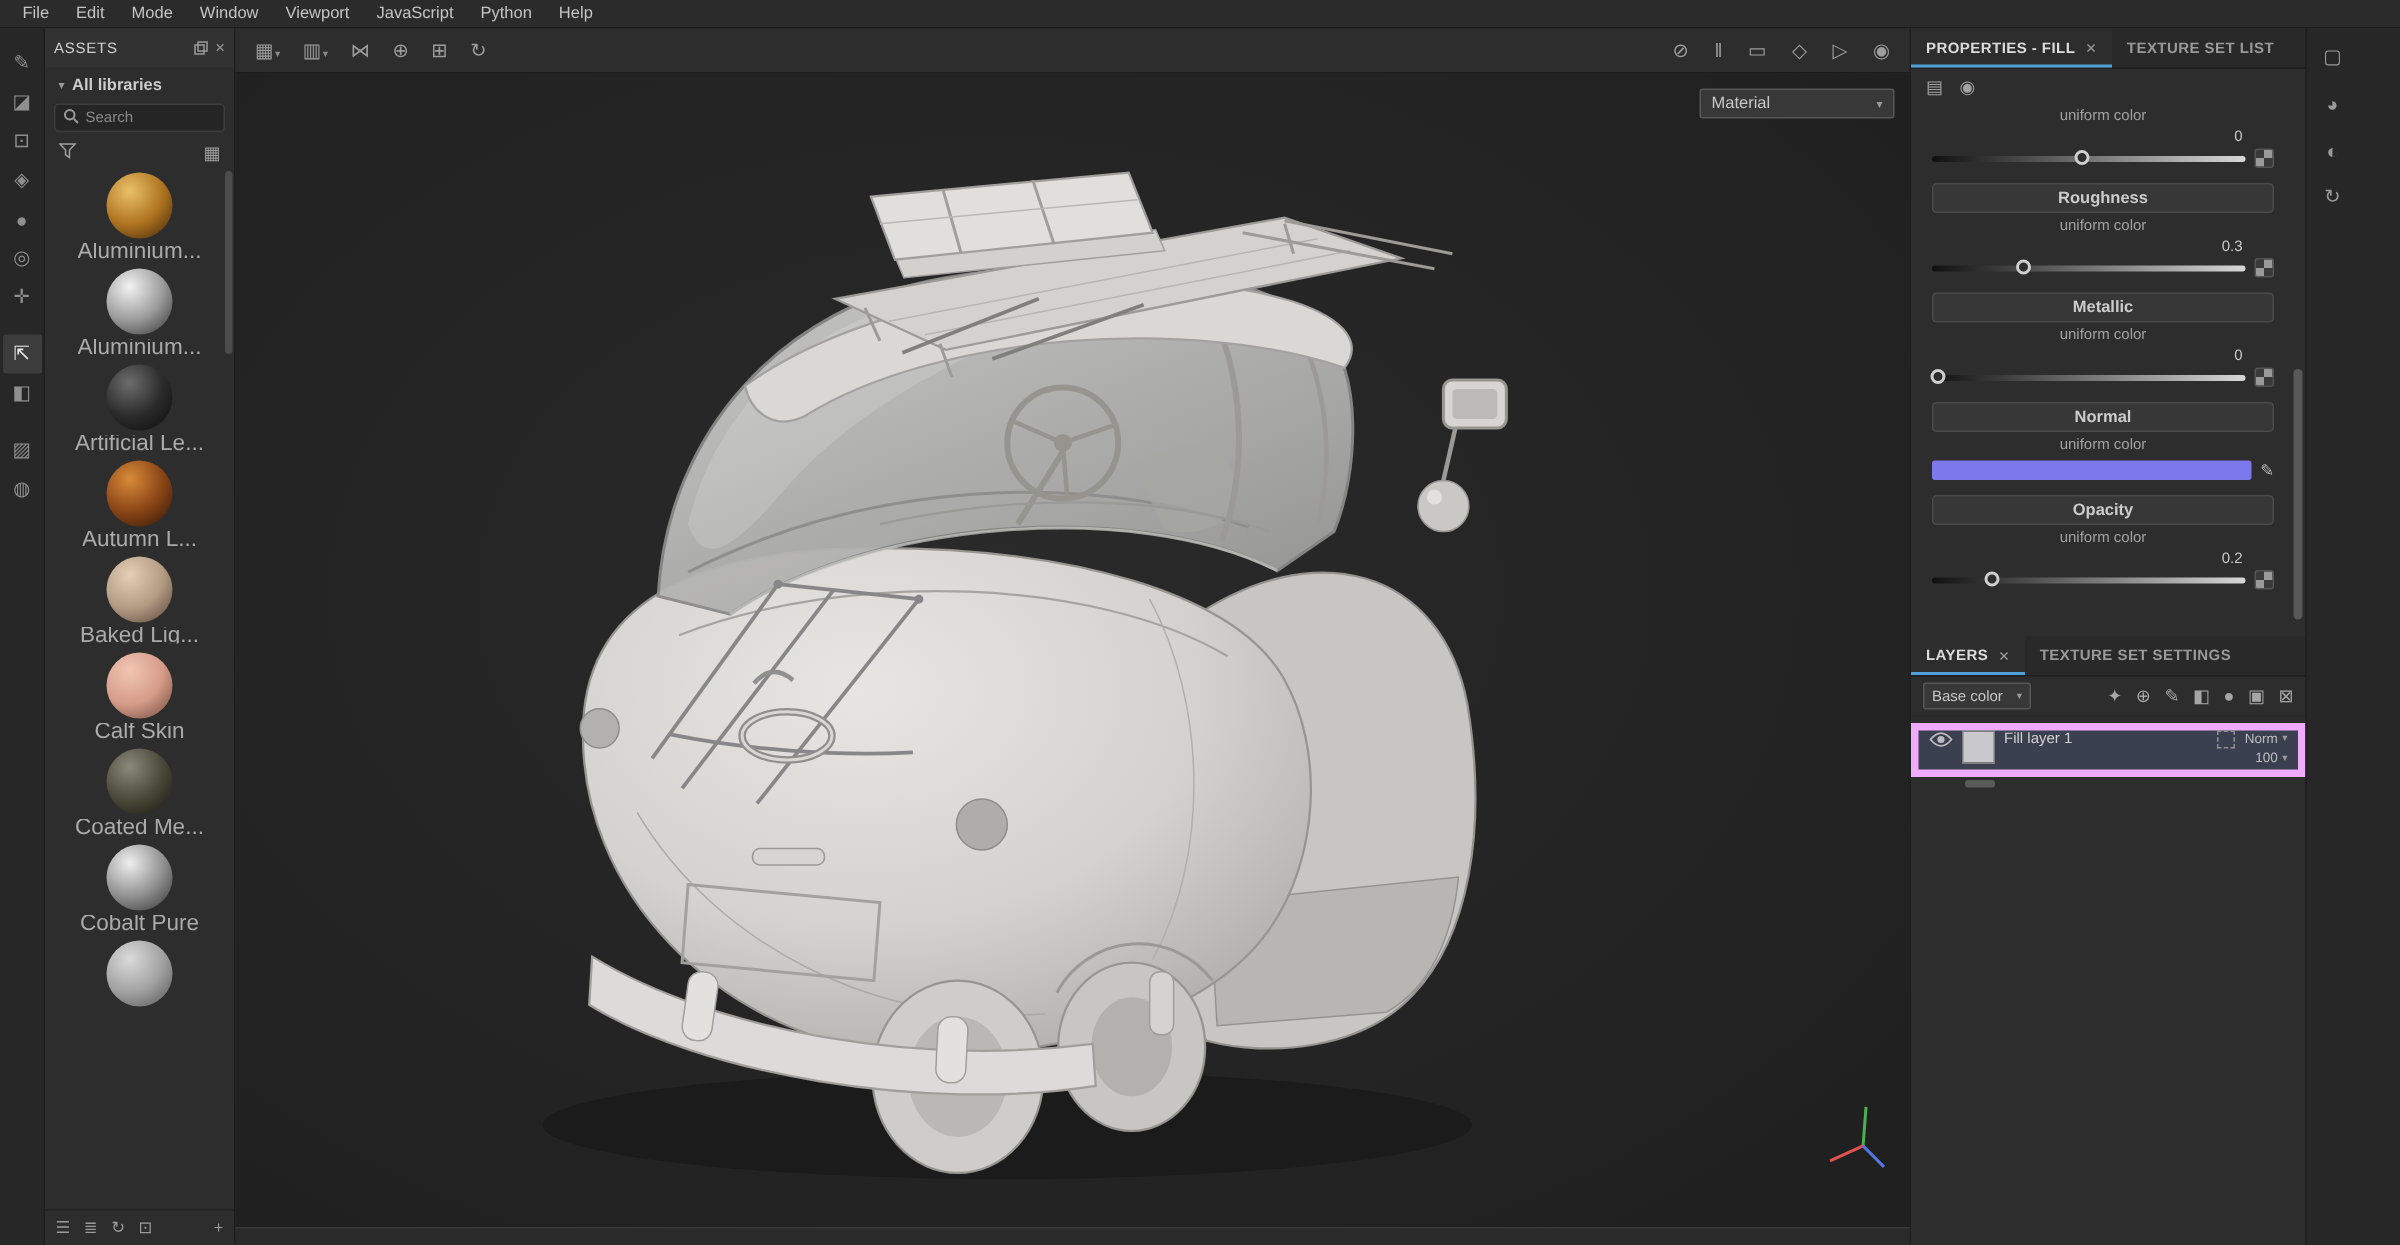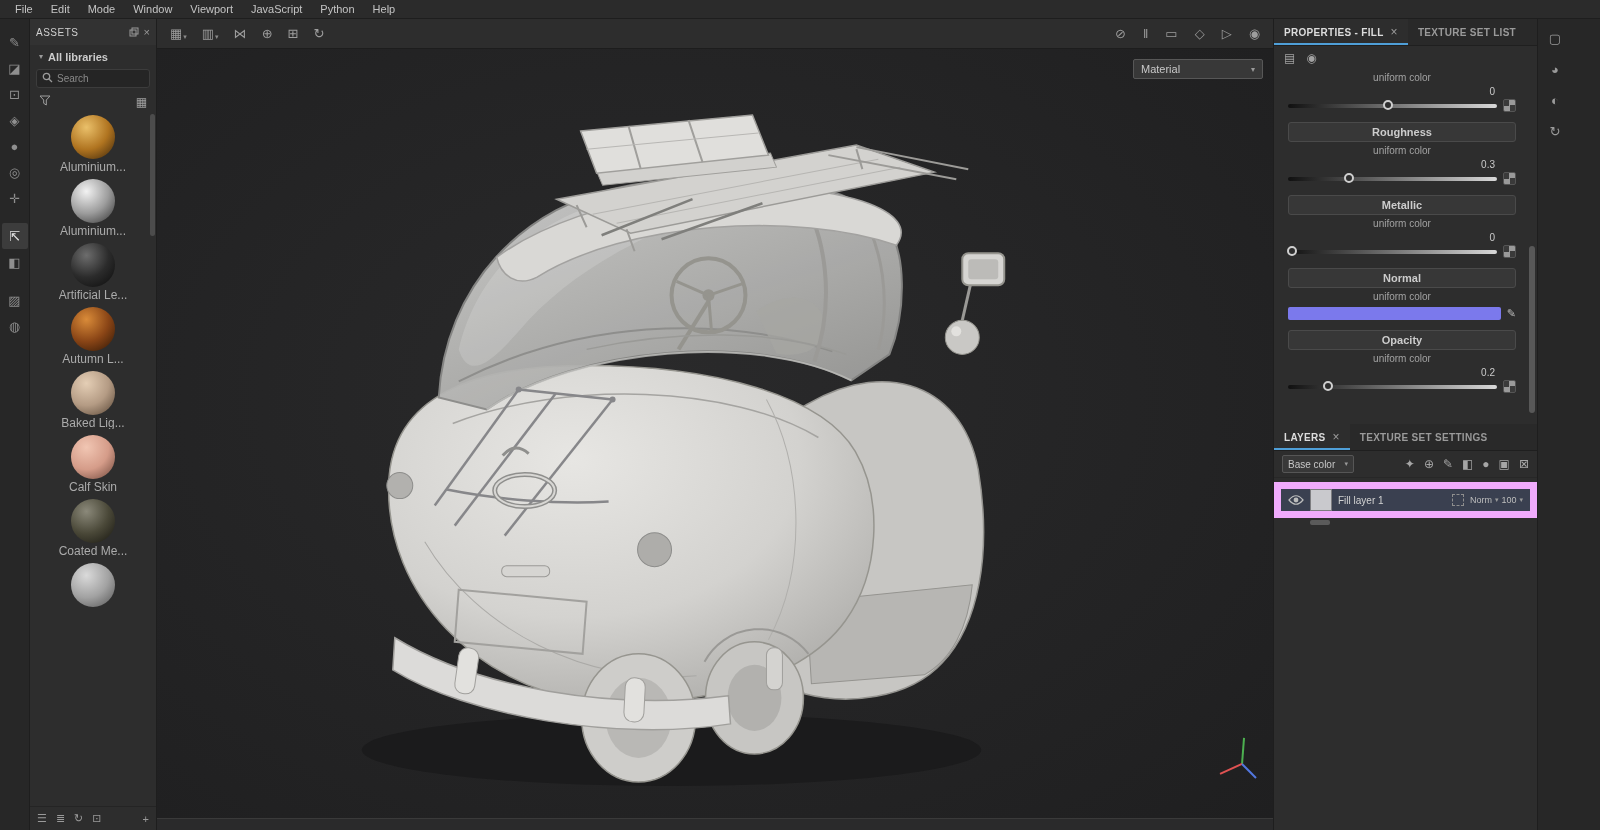--- a/index.html
+++ b/index.html
@@ -33,21 +33,21 @@
   .lib-label{font-size:11px;font-weight:bold;color:#cccccc;}
   .search-row{margin:1px 6px 3px 6px;height:19px;background:#252525;border:1px solid #3c3c3c;border-radius:3px;display:flex;align-items:center;gap:4px;padding:0 5px;flex:none;}
   .search-row input{background:transparent;border:none;outline:none;color:#c0c0c0;font-size:10px;width:80px;font-family:inherit;}
   .search-row input::placeholder{color:#8a8a8a;}
   .filter-row{height:21px;display:flex;align-items:center;justify-content:space-between;padding:0 9px;flex:none;}
   .grid-glyph{color:#9f9f9f;font-size:12px;}
   .materials{flex:1;overflow:hidden;position:relative;padding-top:3px;}
   .materials-inner{display:flex;flex-direction:column;align-items:center;}
   .material{display:flex;flex-direction:column;align-items:center;margin-bottom:6px;width:100%;}
   .sphere{width:44px;height:44px;border-radius:50%;}
-  .material-label{font-size:12px;color:#ababab;margin-top:3px;height:11px;line-height:11px;white-space:nowrap;overflow:hidden;}
+  .material-label{font-size:15px;color:#ababab;margin-top:3px;height:11px;line-height:11px;white-space:nowrap;overflow:hidden;}
   .materials-scroll{position:absolute;right:1px;top:2px;width:5px;height:122px;background:#4c4c4c;border-radius:3px;}
   .assets-footer{height:24px;border-top:1px solid #242424;display:flex;align-items:center;gap:9px;padding:0 7px;flex:none;}
   .assets-footer .holder{display:flex;gap:9px;align-items:center;width:100%;}
   .footer-icon{color:#9a9a9a;font-size:11px;}
   .footer-icon:last-child{margin-left:auto;}
 
   
   .viewport{flex:1;display:flex;flex-direction:column;min-width:0;border-right:1px solid #1e1e1e;background:#232324;}
   .vp-toolbar{height:30px;background:#2d2d2d;border-bottom:1px solid #1d1d1d;display:flex;align-items:center;padding:0 13px;flex:none;}
   .vp-left,.vp-right{display:flex;align-items:center;gap:15px;}
@@ -81,26 +81,26 @@
   .color-bar{flex:1;height:13px;border-radius:2px;}
   .picker-icon{color:#b8b8b8;font-size:11px;}
   .props-scroll{position:absolute;right:2px;top:176px;width:6px;height:167px;background:#585858;border-radius:3px;}
 
   .layers-toolbar{height:27px;display:flex;align-items:center;padding:0 8px;flex:none;border-bottom:1px solid #272727;}
   .channel-select{width:72px;height:18px;background:#383838;border:1px solid #565656;border-radius:2px;display:flex;align-items:center;padding:0 5px;font-size:10px;color:#c6c6c6;}
   .channel-select .caret{margin-left:auto;font-size:7px;color:#9a9a9a;}
   .layers-icons{margin-left:auto;display:flex;gap:9px;align-items:center;}
   .li-icon{color:#a6a6a6;font-size:12px;}
   .layers-body{flex:1;min-height:0;}
-  .layer-row{height:36px;background:#3a4050;border:7px solid #f0abfc;display:flex;align-items:center;gap:6px;padding:0 7px;margin-top:4px;}
+  .layer-row{height:36px;background:#3a4050;border:5px solid #f0abfc;display:flex;align-items:flex-start;gap:6px;padding:0 7px;margin-top:4px;}
   .eye{display:flex;align-items:center;}
   .layer-thumb{width:22px;height:22px;background:#c9c9cd;border:1px solid #7d7d80;flex:none;}
   .layer-name{flex:1;font-size:10px;color:#d2d2d2;}
   .mask-slot{width:12px;height:12px;border:1px dashed #8e8e8e;flex:none;}
-  .layer-right{display:flex;align-items:flex-end;gap:3px;}
+  .layer-right{display:flex;flex-direction:column;align-items:flex-end;gap:3px;}
   .blend,.opacity{display:flex;align-items:center;gap:3px;font-size:9px;color:#bdbdbd;}
   .blend .caret,.opacity .caret{font-size:7px;color:#9a9a9a;}
   .layer-sub-bar{width:20px;height:5px;background:#5a5a5a;border-radius:2px;margin:2px 0 0 36px;}
 
   
   .rightdock{width:63px;background:#272727;border-left:1px solid #1e1e1e;flex:none;padding:10px 0 0 8px;}
   .dock-icons{display:flex;flex-direction:column;gap:13px;}
   .dock-icon{width:18px;height:18px;display:flex;align-items:center;justify-content:center;color:#9a9a9a;font-size:13px;}
   .dock-icon i{font-style:normal;}
 </style>
@@ -229,20 +229,24 @@
               <div class="sphere" style="background: radial-gradient(circle at 35% 28%, rgb(241, 198, 179) 0%, rgb(213, 156, 137) 52%, rgb(107, 68, 56) 100%);"></div>
               <div class="material-label">Calf Skin</div>
             </div>
 
 
             <div class="material">
               <div class="sphere" style="background: radial-gradient(circle at 35% 28%, rgb(139, 137, 122) 0%, rgb(74, 72, 56) 52%, rgb(22, 21, 15) 100%);"></div>
               <div class="material-label">Coated Me...</div>
             </div>
 
+            <div class="material">
+              <div class="sphere" style="background: radial-gradient(circle at 35% 28%, rgb(239, 239, 239) 0%, rgb(146, 146, 146) 52%, rgb(48, 48, 48) 100%);"></div>
+              <div class="material-label">Cobalt Pure</div>
+            </div>
 
             <div class="material">
               <div class="sphere" style="background: radial-gradient(circle at 35% 28%, rgb(218, 218, 218) 0%, rgb(162, 162, 162) 52%, rgb(82, 82, 82) 100%);"></div>
               <div class="material-label"></div>
             </div>
           </div>
         <div class="materials-scroll"></div>
       </div>
       <div class="assets-footer">
         <div class="holder">

